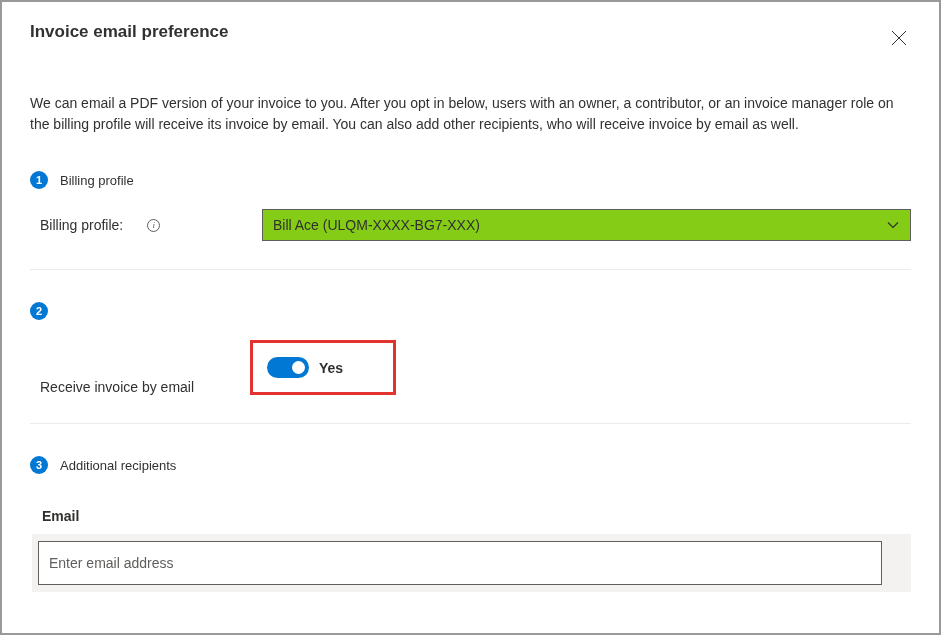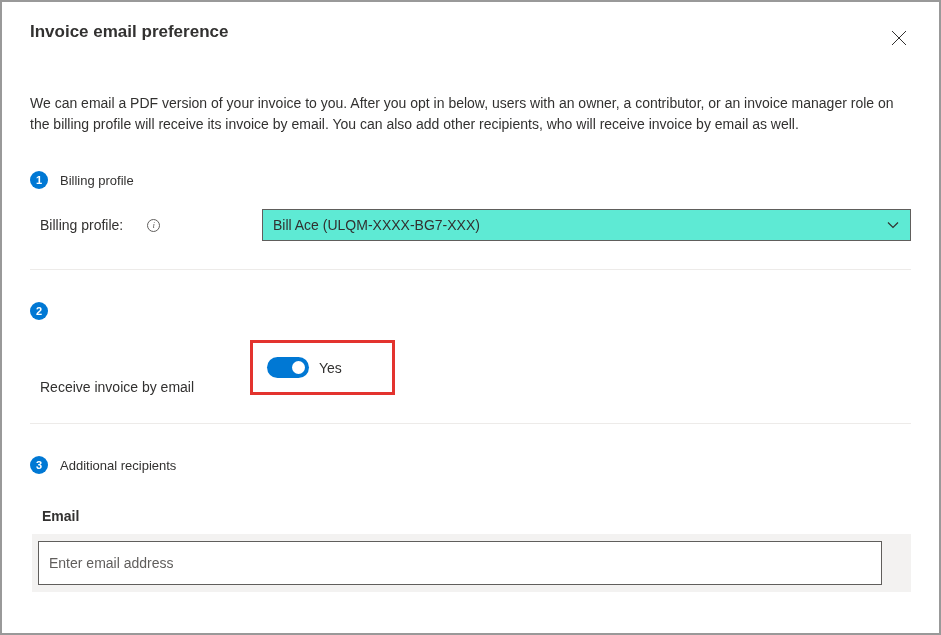--- a/index.html
+++ b/index.html
@@ -98,21 +98,21 @@
       color: #605e5c;
     }
     .dropdown {
       flex: 1;
       height: 32px;
       border: 1px solid #605e5c;
       padding: 0 10px;
       display: flex;
       align-items: center;
       justify-content: space-between;
-      background: #5eead4;
+      background: #84cc16;
       cursor: pointer;
       font-size: 14px;
     }
     .chevron-down {
       width: 14px;
       height: 14px;
     }
     .divider {
       height: 1px;
       background: #edebe9;
@@ -136,20 +136,21 @@
       height: 13px;
       border-radius: 50%;
       background: #fff;
       position: absolute;
       top: 4px;
       right: 4px;
     }
     .toggle-label {
       font-size: 14px;
       color: #323130;
+      font-weight: bold;
     }
     .highlight-box {
       border: 3px solid #e3332e;
       padding: 14px 50px 14px 14px;
       display: inline-flex;
       align-items: center;
     }
     .email-section {
       margin-top: 34px;
       padding-left: 2px;

